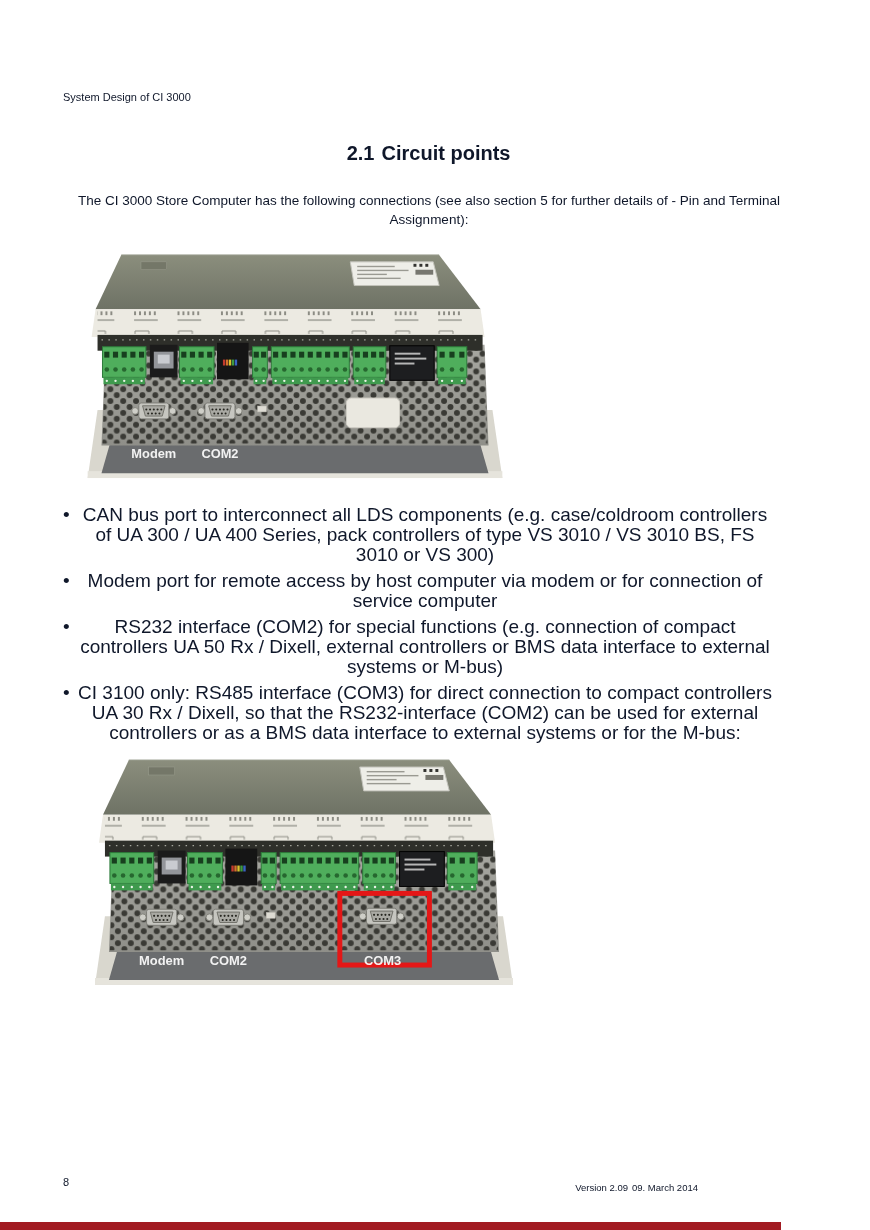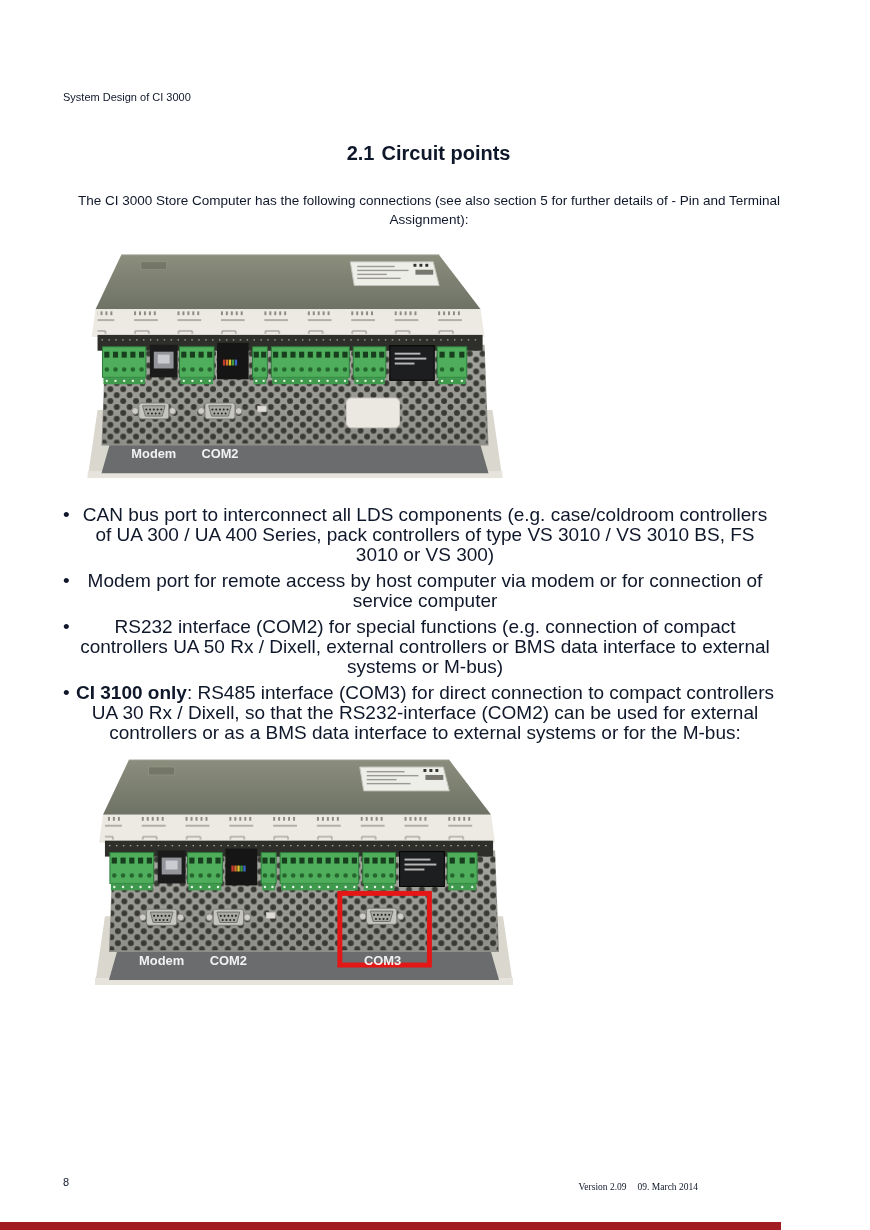--- a/index.html
+++ b/index.html
@@ -9,23 +9,23 @@
   .content{position:absolute;left:63px;top:142px;width:724px;text-align:center;}
   h1.section{font-size:20px;font-weight:bold;margin:0 0 26px 0;}
   .sec-num{display:inline-block;min-width:42px;}
   .intro{font-size:13.5px;line-height:19px;margin:13px;width:706px;}
   .subheading{font-size:13.5px;font-weight:bold;margin:15px 0 0 0;line-height:19px;}
   .fig1{display:block;margin:21px 0 0 22px;}
   .fig2{display:block;margin:12px 0 0 32px;}
   ul.points{list-style:none;margin:22px 0 0 0;padding:0;width:712px;}
   ul.points li{position:relative;padding-left:12px;font-size:19px;line-height:20px;margin-bottom:6px;}
   ul.points li::before{content:"\2022";position:absolute;left:0;top:0;}
-  .b{font-weight:bold;}
+  .b{font-weight:normal;}
   .footer-page{position:absolute;left:63px;top:1176px;font-size:11px;}
-  .footer-version{position:absolute;right:83px;top:1182px;font-size:9.5px;display:flex;gap:11px;font-family:Liberation Serif, serif;}
+  .footer-version{position:absolute;right:83px;top:1182px;font-size:9.5px;display:flex;gap:4px;}
   .accent-bar{position:absolute;left:0;right:0;bottom:0;height:8px;background:#a21b22;}
   svg text{font-family:"Liberation Sans","DejaVu Sans",sans-serif;}
   .defs-holder{position:absolute;width:0;height:0;overflow:hidden;}
 </style>
 </head>
 <body>
 
 <svg class="defs-holder" aria-hidden="true">
   <defs>
     <linearGradient id="gTop" x1="0" y1="0" x2="0" y2="1">

